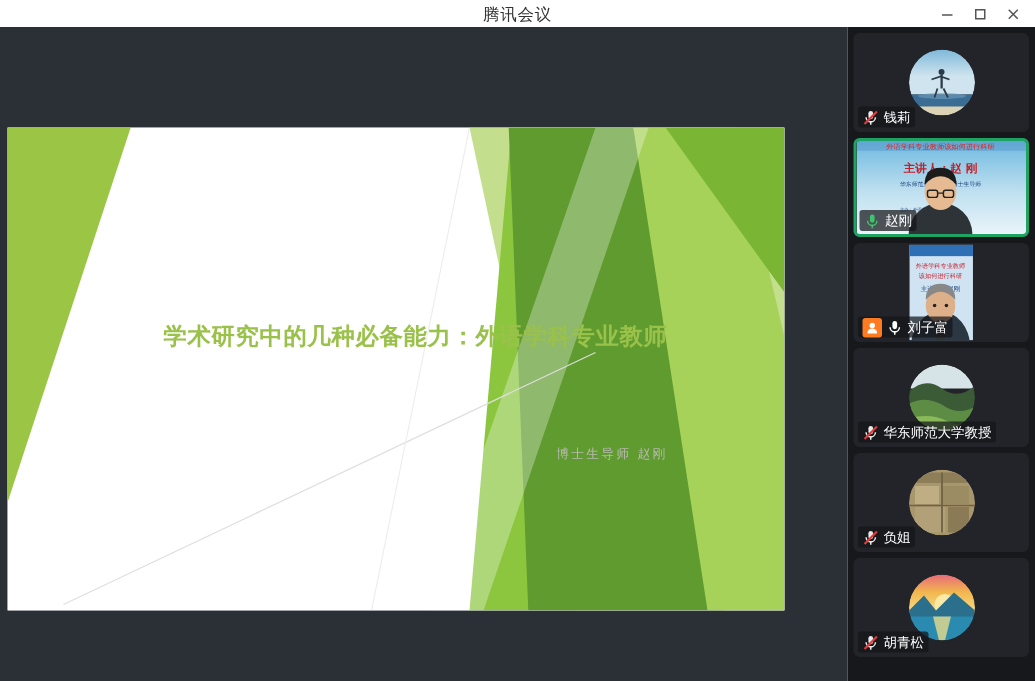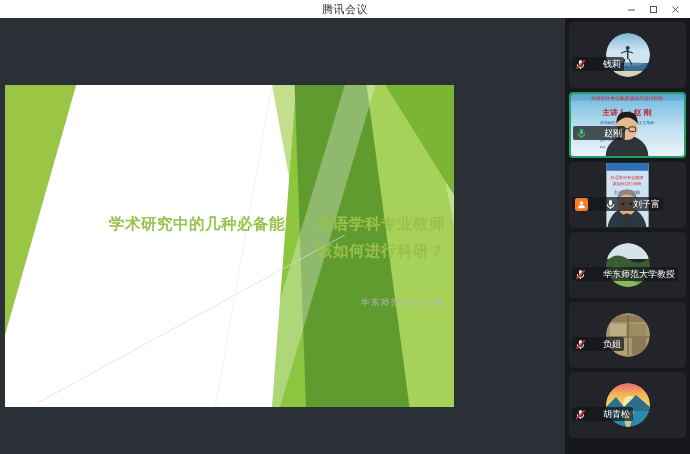--- a/index.html
+++ b/index.html
@@ -25,21 +25,21 @@
   .winbtn svg{display:block;}
 
   
   .stage{
     position:absolute;left:0;top:18px;width:565px;height:436px;
     background:#2b3036;overflow:hidden;
   }
 
   
   .slide{
-    position:absolute;left:5px;top:67px;width:449px;height:322px;
+    position:absolute;left:5px;top:67px;width:518px;height:322px;
     background:#ffffff;overflow:hidden;
   }
   .slide svg{position:absolute;left:0;top:0;width:100%;height:100%;}
 
   .slide-title{
     position:absolute;left:40px;top:125px;width:400px;
     text-align:right;
     font-family:"DejaVu Serif","Liberation Serif",serif;
     font-size:15.5px;line-height:1.75;
     color:#9ac14a;font-weight:600;letter-spacing:0.5px;
@@ -63,22 +63,22 @@
     box-sizing:border-box;border:1px solid #232429;
   }
   .tile.active{border:2px solid #1ea362;}
   .tile .video{position:absolute;left:0;top:0;width:100%;height:100%;}
   .tile .avatar{
     position:absolute;left:50%;top:50%;transform:translate(-50%,-50%);
     width:44px;height:44px;border-radius:50%;overflow:hidden;
   }
   .tile .avatar svg{display:block;width:100%;height:100%;}
   .namebar{
-    position:absolute;left:2px;bottom:16px;height:14px;
-    display:flex;align-items:center;gap:17px;
+    position:absolute;left:2px;bottom:2px;height:14px;
+    display:flex;align-items:center;gap:3px;
     background:rgba(20,21,25,.72);border-radius:2px;padding:0 3px;
     max-width:112px;box-sizing:border-box;
   }
   .namebar .nm{font-size:9px;color:#ffffff;white-space:nowrap;overflow:hidden;}
   .hostbadge{
     width:13px;height:13px;border-radius:2px;background:#ff7b22;
     display:flex;align-items:center;justify-content:center;flex:0 0 auto;
   }
   .hostbadge svg{width:9px;height:9px;display:block;}
   .micicon{width:11px;height:11px;flex:0 0 auto;display:block;}
@@ -125,23 +125,22 @@
         <polygon points="470,0 555,0 555,110" fill="#7ab534"></polygon>
         <polygon points="330,0 372,0 300,322 250,322" fill="#ffffff" opacity="0.0"></polygon>
         <polygon points="300,322 420,0 458,0 340,322" fill="#ffffff" opacity="0.30"></polygon>
 
         <line x1="40" y1="318" x2="420" y2="150" stroke="#dedede" stroke-width="0.8"></line>
         <line x1="330" y1="0" x2="260" y2="322" stroke="#ededed" stroke-width="0.8"></line>
       </svg>
 
       <div class="slide-title">
         <div>学术研究中的几种必备能力：外语学科专业教师</div>
-        <div>该如何进行科研？</div>
-      </div>
-      <div class="slide-sub">华东师范大学  赵刚</div>
+      </div>
+      <div class="slide-sub">博士生导师  赵刚</div>
 
     </div>
 
   </div>
 
   <div class="rail">
 
     <div class="tile">
       <div class="avatar">
         <svg viewBox="0 0 44 44">

